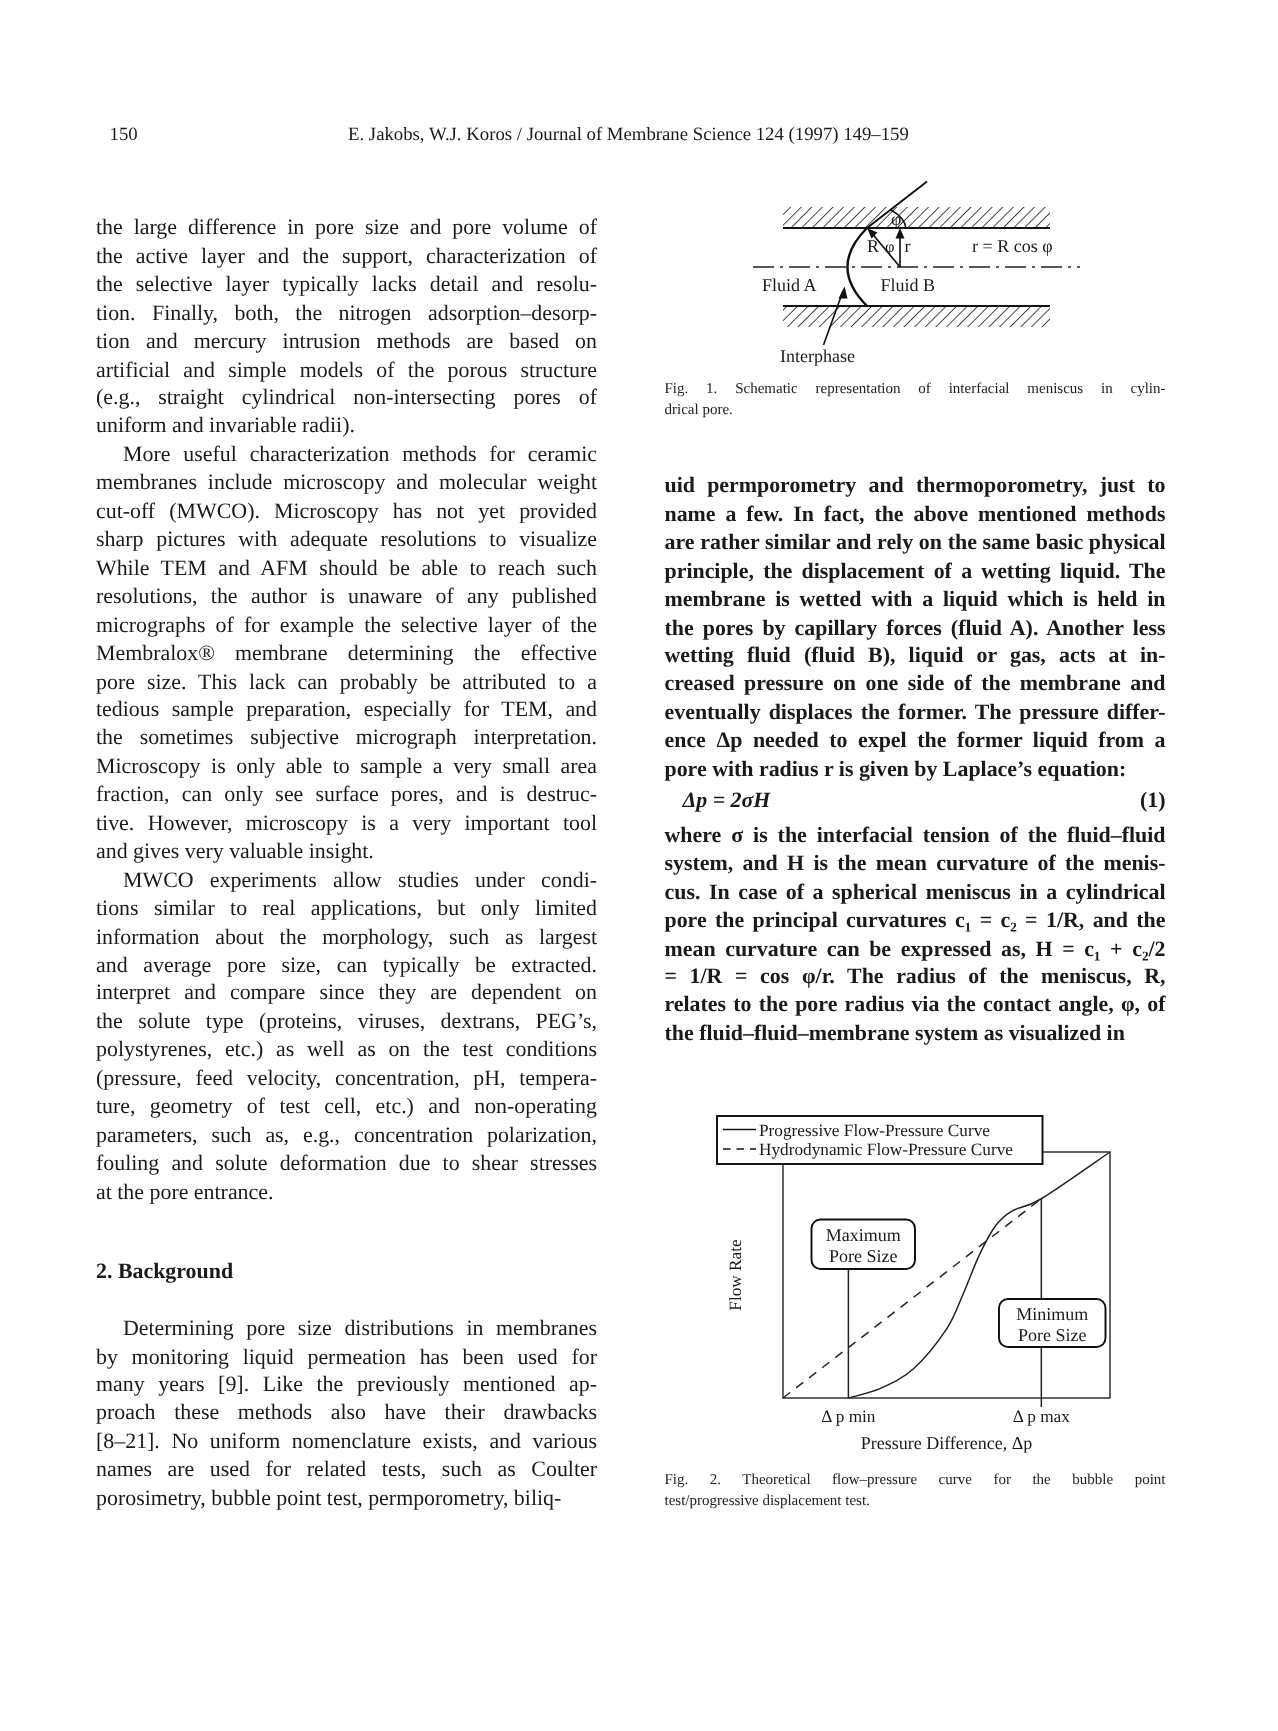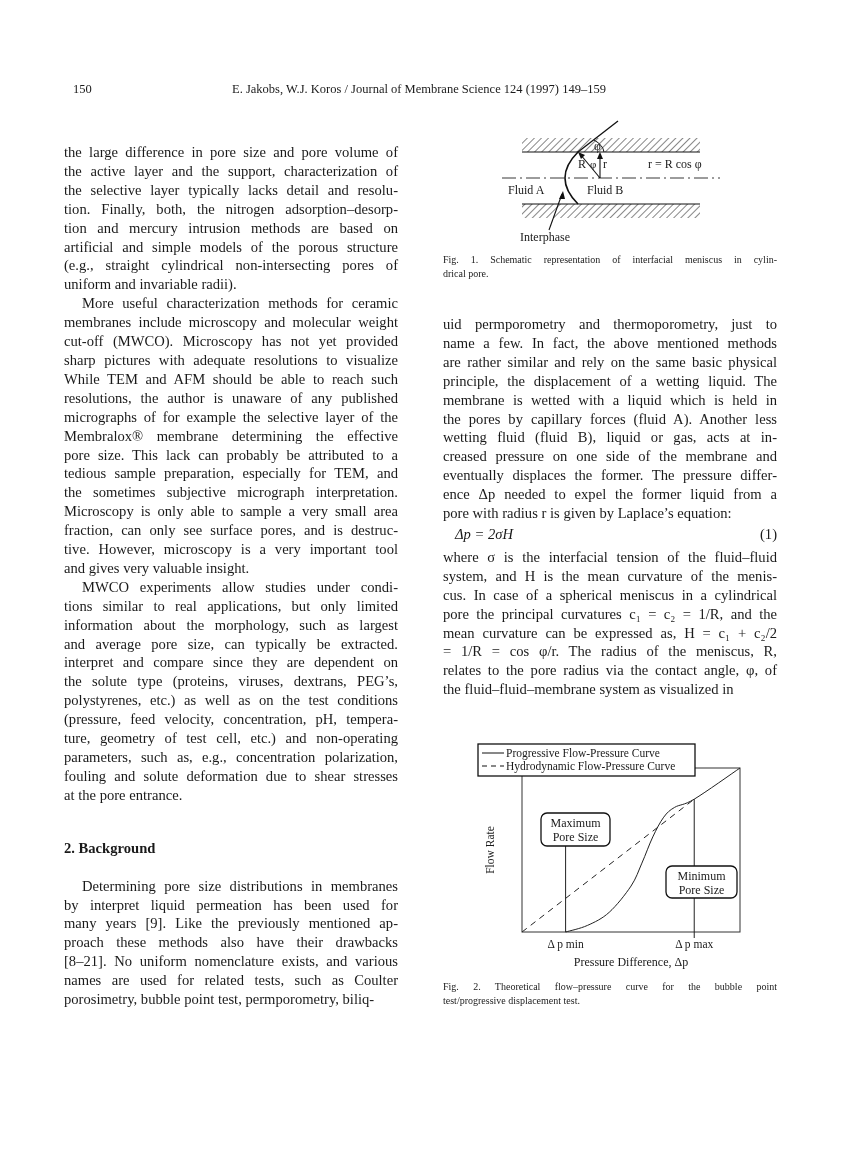--- a/index.html
+++ b/index.html
@@ -7,21 +7,21 @@
          font-family:"Liberation Serif","DejaVu Serif",serif; color:#1a1a1a; }
   .hdr { position:absolute; top:82px; font-size:12.5px; }
   #page-num { left:73px; }
   #running-head { left:232px; }
   .col { position:absolute; font-size:14.6px; line-height:18.9px; text-align:justify; }
   .col p { margin:0; }
   .col .line { display:block; text-align:justify; text-align-last:justify; white-space:nowrap; }
   .col .line.last { text-align-last:left; }
   .indent { padding-left:18px; }
   #left-col { left:64px; top:111px; width:334px;margin-top:32px; }
-  #right-col-top { left:443px; top:315px; width:334px; }
+  #right-col-top { left:443px; top:315px; width:334px;font-weight:bold; }
   .h2 { font-weight:bold; font-size:14.6px; }
   .cap { position:absolute; font-size:10px; line-height:14px; color:#222; }
   .eq { display:flex; justify-content:space-between; white-space:nowrap; }
   svg text { font-family:"Liberation Serif","DejaVu Serif",serif; fill:#1a1a1a; }
 </style>
 </head>
 <body>
 
 <div class="hdr" id="page-num">150</div>
 <div class="hdr" id="running-head">E. Jakobs, W.J. Koros / Journal of Membrane Science 124 (1997) 149–159</div>
@@ -66,21 +66,21 @@
       <span class="line">ture, geometry of test cell, etc.) and non-operating</span>
       <span class="line">parameters, such as, e.g., concentration polarization,</span>
       <span class="line">fouling and solute deformation due to shear stresses</span>
       <span class="line last">at the pore entrance.</span>
     </p>
   <div style="height:34px"></div>
   <div class="h2">2. Background</div>
   <div style="height:19px"></div>
   <p id="lp4">
       <span class="line indent">Determining pore size distributions in membranes</span>
-      <span class="line">by interpret liquid permeation has been used for</span>
+      <span class="line">by monitoring liquid permeation has been used for</span>
       <span class="line">many years [9]. Like the previously mentioned ap-</span>
       <span class="line">proach these methods also have their drawbacks</span>
       <span class="line">[8–21]. No uniform nomenclature exists, and various</span>
       <span class="line">names are used for related tests, such as Coulter</span>
       <span class="line last">porosimetry, bubble point test, permporometry, biliq-</span>
     </p>
 </div>
 
 <svg style="position:absolute;left:490px;top:100px" width="250" height="150" viewBox="490 100 250 150">
   <defs>

